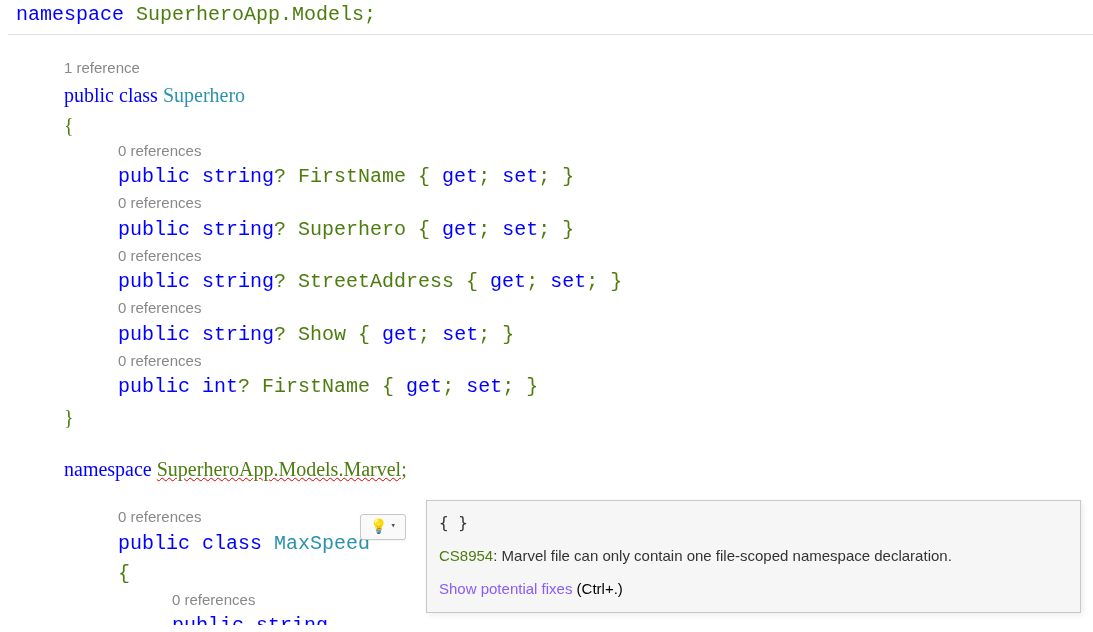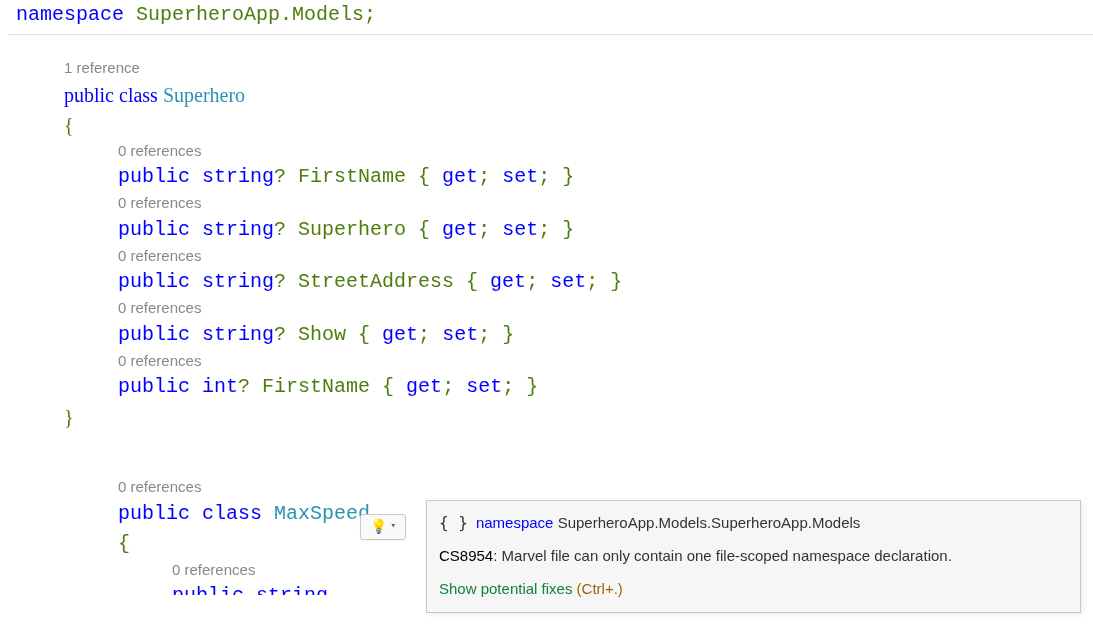--- a/index.html
+++ b/index.html
@@ -79,23 +79,23 @@
     padding: 10px 12px 12px 12px;
     font-family: "Segoe UI", Arial, sans-serif;
     font-size: 15px;
     color: #333;
     box-shadow: 2px 2px 6px rgba(0,0,0,0.08);
   }
   .tooltip .row1 { display: flex; align-items: center; gap: 8px; margin-bottom: 10px; }
   .tooltip .braces { font-family: Consolas, monospace; color: #333; font-size: 16px; }
   .tooltip .ns-kw { color: #0000ff; font-family: "Segoe UI", Arial, sans-serif; }
   .tooltip .row2 { margin-bottom: 10px; }
-  .tooltip .errcode { color: #000000; }
-  .tooltip .link { color: #15803d; }
-  .tooltip .shortcut { color: #a16207; }
+  .tooltip .errcode { color: #4d7c0f; }
+  .tooltip .link { color: #8b5cf6; }
+  .tooltip .shortcut { color: #000000; }
 </style>
 </head>
 <body>
 
 <div class="editor">
 
   <div class="line top-ns"><span class="kw">namespace</span><span class="plain"> </span><span class="plain">SuperheroApp.Models</span><span class="plain">;</span></div>
 
   <div class="spacer"></div>
 
@@ -115,44 +115,41 @@
   <div class="codelens i2"><span>0 references</span></div>
   <div class="line indent2"><span class="kw">public</span> <span class="kw">string</span><span class="plain">? </span><span class="plain">Show</span><span class="plain"> { </span><span class="kw">get</span><span class="plain">; </span><span class="kw">set</span><span class="plain">; }</span></div>
 
   <div class="codelens i2"><span>0 references</span></div>
   <div class="line indent2"><span class="kw">public</span> <span class="kw">int</span><span class="plain">? </span><span class="plain">FirstName</span><span class="plain"> { </span><span class="kw">get</span><span class="plain">; </span><span class="kw">set</span><span class="plain">; }</span></div>
 
   <div class="line indent1"><span class="plain">}</span></div>
 
   <div class="spacer"></div>
 
+  <div class="line indent1"><span class="kw">namespace</span> <span class="plain squiggle">SuperheroApp.Models.Marvel</span><span class="plain">;</span></div>
 
   <div class="spacer"></div>
 
   <div class="codelens i2"><span>0 references</span></div>
   <div class="line indent2"><span class="kw">public</span> <span class="kw">class</span> <span class="type">MaxSpeed</span></div>
   <div class="line indent2"><span class="plain">{</span></div>
 
   <div class="codelens i3"><span>0 references</span></div>
   <div class="line indent3" style="color:#888; height:14px; overflow:hidden;"><span class="kw">public</span> <span class="kw">string</span></div>
 
 </div>
 
 <div class="lightbulb">
   <span class="bulb">💡</span>
   <span class="chev">▾</span>
 </div>
 
 <div class="tooltip">
   <div class="row1">
     <span class="braces">{ }</span>
-    <span>
-      <span class="ns-kw">namespace</span>
-      <span>SuperheroApp.Models.SuperheroApp.Models</span>
-    </span>
   </div>
   <div class="row2">
     <span class="errcode">CS8954</span><span>: Marvel file can only contain one file-scoped namespace declaration.</span>
   </div>
   <div class="row3">
     <span class="link">Show potential fixes</span><span class="shortcut"> (Ctrl+.)</span>
   </div>
 </div>
 
 </body></html>

